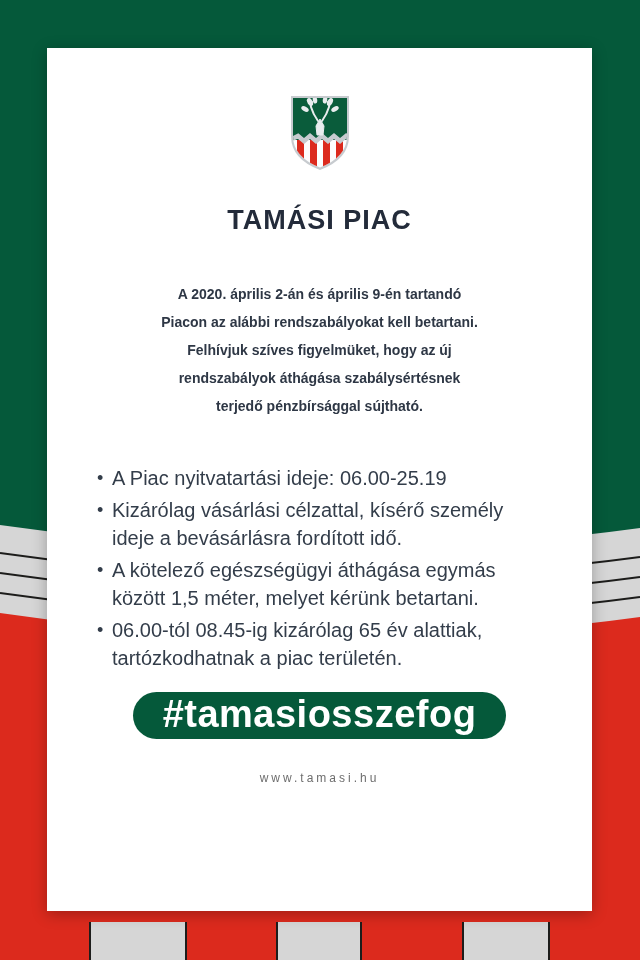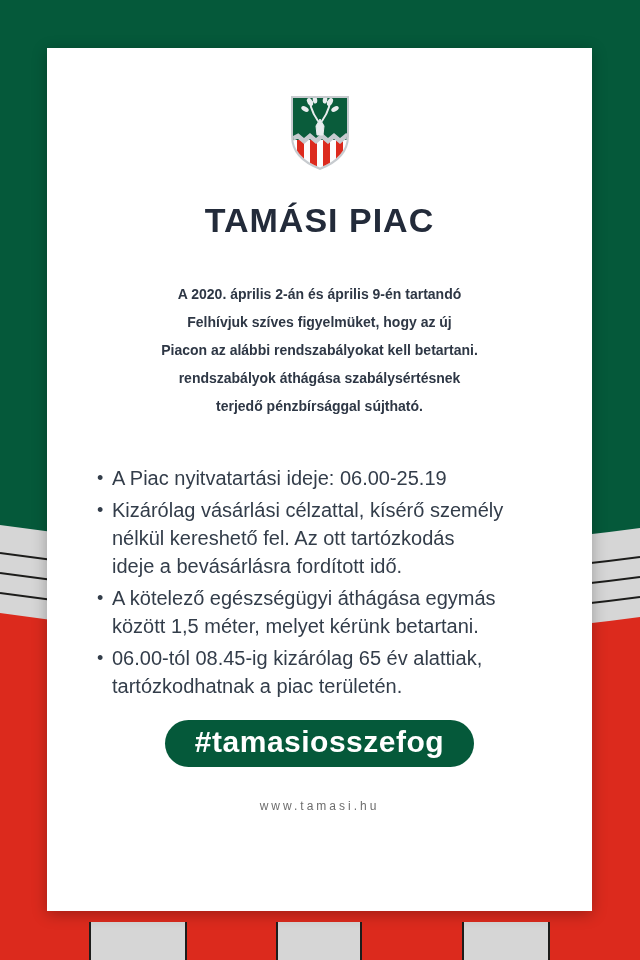--- a/index.html
+++ b/index.html
@@ -33,21 +33,21 @@
   .crest .silver{fill:var(--silver);}
   .crest .greenField{fill:#0A5C3B;}
   .crest .redStripe{fill:var(--red);}
   .crest .silverStroke{stroke:var(--silver);fill:none;}
   .crest .stag path{stroke:var(--stag);fill:var(--stag);}
   .crest .stag path.branch{fill:none;stroke-width:2;stroke-linecap:round;}
   .crest .stag ellipse{fill:var(--stag);stroke:none;}
 
   h1.title{
     margin-top:30px;
-    font-size:34px;font-weight:800;color:var(--title);
+    font-size:27px;font-weight:800;color:var(--title);
     letter-spacing:1px;line-height:40px;text-align:center;
   }
 
   .intro{margin-top:40px;text-align:center;}
   .intro .iline{
     white-space:nowrap;
     font-size:14px;font-weight:700;color:var(--text);
     line-height:28px;
   }
 
@@ -62,21 +62,21 @@
   ul.rules .dot{
     position:absolute;left:0;top:0;font-size:18px;line-height:28px;color:#333D4A;
   }
   ul.rules .rline{white-space:nowrap;}
 
   .pill{
     margin-top:16px;
     background:var(--green);color:#ffffff;
     border-radius:26px;
     padding:6px 30px 9px 30px;
-    font-size:30px;font-weight:800;letter-spacing:0.5px;
+    font-size:38px;font-weight:800;letter-spacing:0.5px;
     line-height:32px;
   }
 
   .site{
     margin-top:32px;
     font-size:12px;color:var(--footer);letter-spacing:3px;
   }
 </style>
 </head>
 <body>
@@ -131,35 +131,34 @@
           <ellipse cx="47" cy="15" rx="2.4" ry="4" transform="rotate(62 47 15)"></ellipse>
           <ellipse cx="37" cy="6" rx="2.2" ry="3.6" transform="rotate(10 37 6)"></ellipse>
         </g>
       </g>
     </svg>
 
     <h1 class="title">TAMÁSI PIAC</h1>
 
     <div class="intro">
         <div class="iline">A 2020. április 2-án és április 9-én tartandó</div>
+        <div class="iline">Piacon az alábbi rendszabályokat kell betartani.</div>
         <div class="iline">Felhívjuk szíves figyelmüket, hogy az új</div>
-        <div class="iline">Piacon az alábbi rendszabályokat kell betartani.</div>
         <div class="iline">rendszabályok áthágása szabálysértésnek</div>
         <div class="iline">terjedő pénzbírsággal sújtható.</div>
       </div>
 
     <ul class="rules">
         <li>
           <span class="dot">•</span>
           <div class="rline">A Piac nyitvatartási ideje: 06.00-25.19</div>
         </li>
         <li>
           <span class="dot">•</span>
           <div class="rline">Kizárólag vásárlási célzattal, kísérő személy</div>
-          <div class="rline">nélkül kereshető fel. Az ott tartózkodás</div>
           <div class="rline">ideje a bevásárlásra fordított idő.</div>
         </li>
         <li>
           <span class="dot">•</span>
           <div class="rline">A kötelező egészségügyi áthágása egymás</div>
           <div class="rline">között 1,5 méter, melyet kérünk betartani.</div>
         </li>
         <li>
           <span class="dot">•</span>
           <div class="rline">06.00-tól 08.45-ig kizárólag 65 év alattiak,</div>

